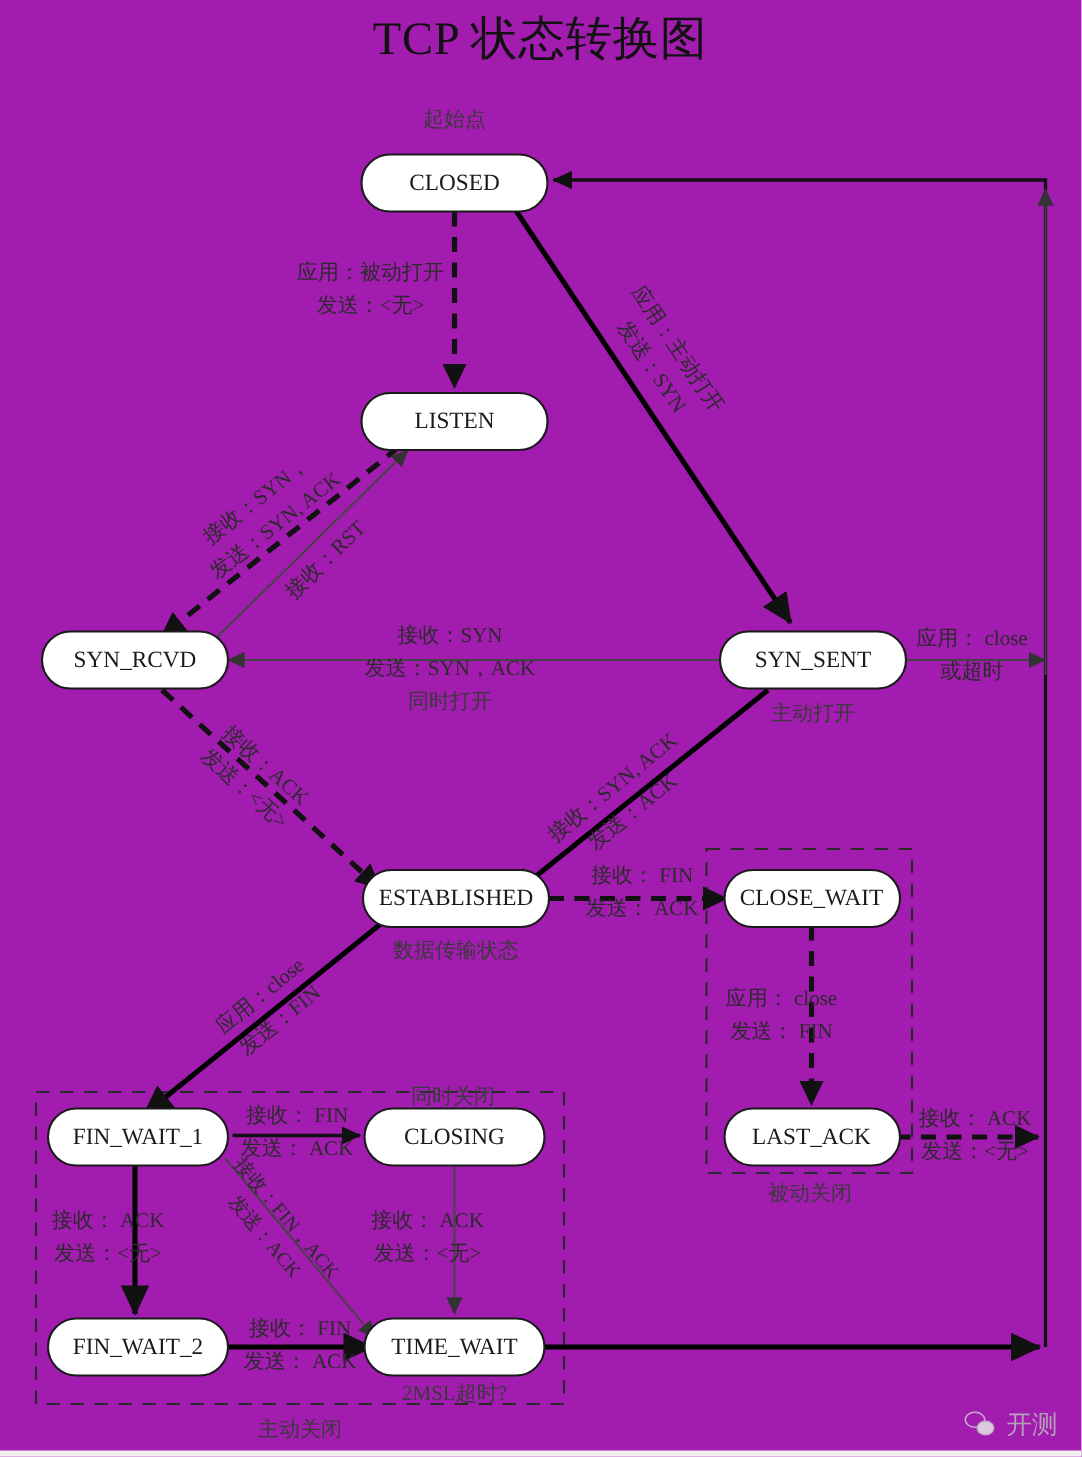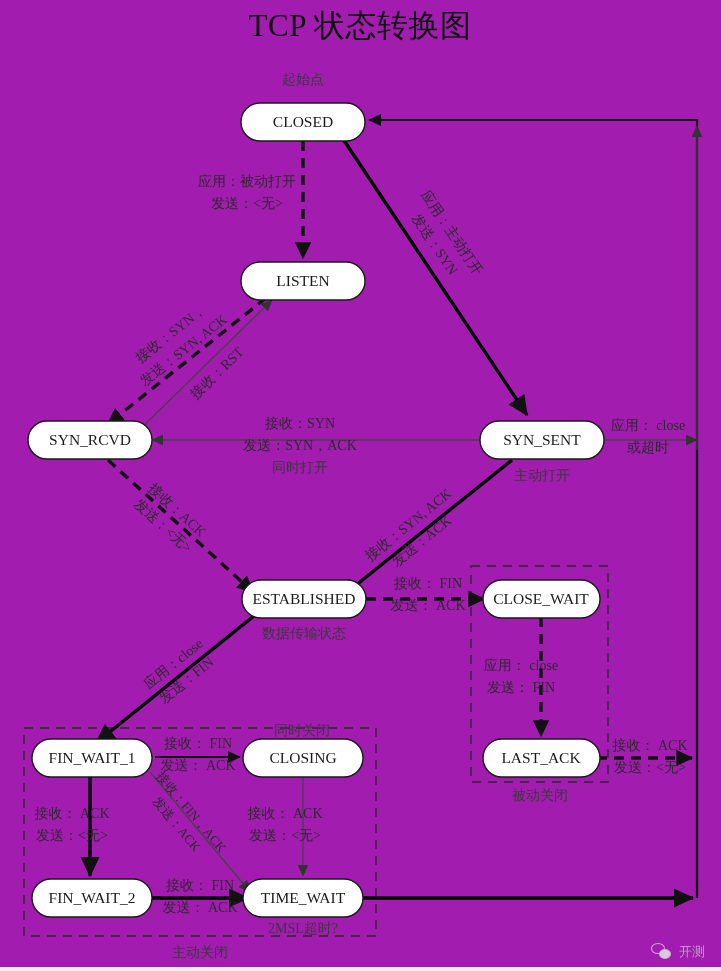--- a/index.html
+++ b/index.html
@@ -93,21 +93,21 @@
   }
   .watermark {
     position: absolute;
     right: 16px;
     bottom: 10px;
     display: flex;
     align-items: center;
     gap: 6px;
     color: #b9b9b9;
     font-family: "Liberation Sans", sans-serif;
-    font-size: 13px;
+    font-size: 17px;
     opacity: 0.85;
   }
   .wm-icon {
     width: 22px;
     height: 19px;
     position: relative;
     display: inline-block;
   }
   .wm-icon::before, .wm-icon::after {
     content: "";

